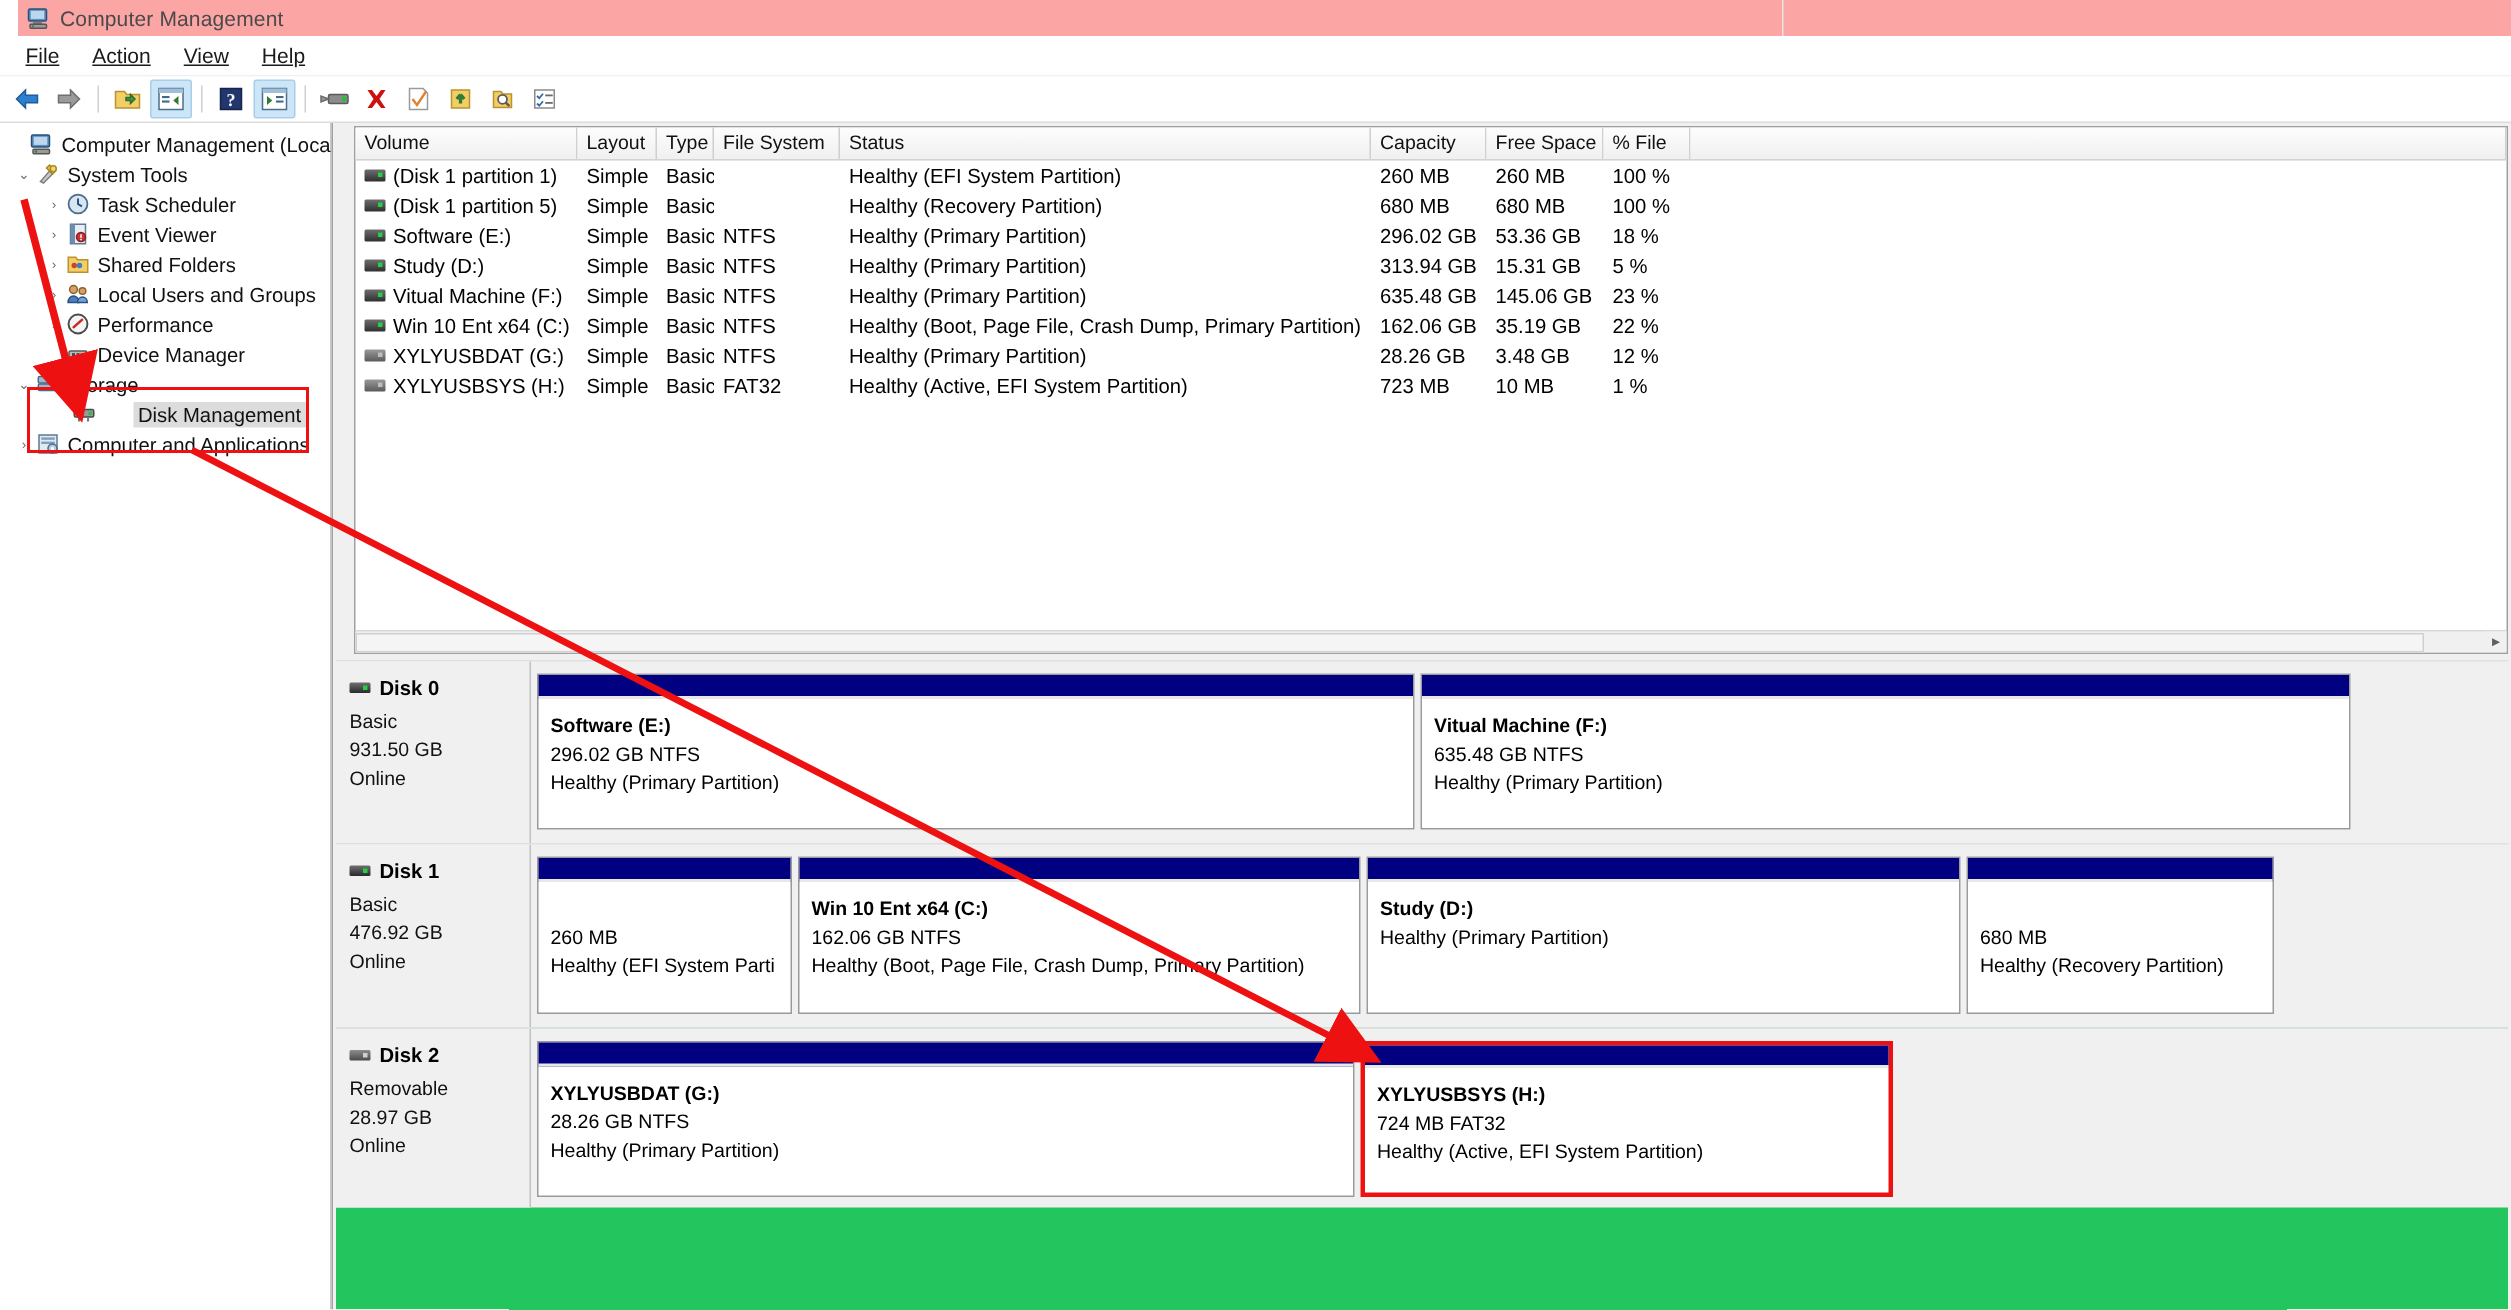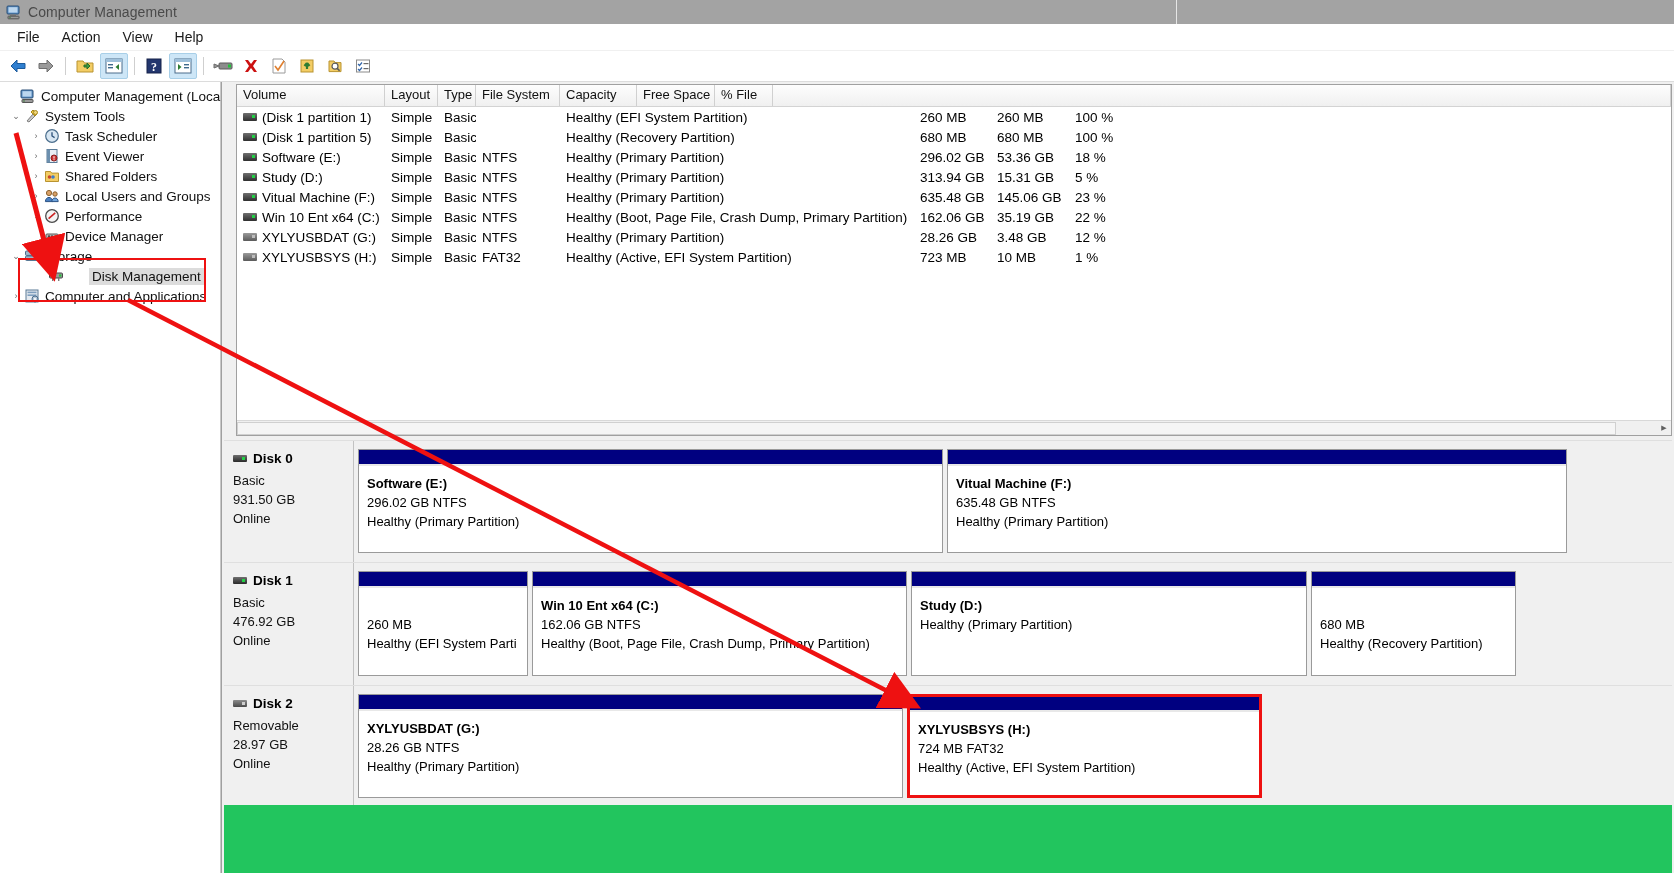--- a/index.html
+++ b/index.html
@@ -15,25 +15,26 @@
     font-family: "Liberation Sans", sans-serif;
     font-size: 13px;
     color: #000000;
     position: relative;
     -webkit-font-smoothing: antialiased;
   }
 
   
   .titlebar {
     height: 24px;
-    background: #a3a3a3;
+    background: #fca5a5;
     display: flex;
     align-items: center;
     padding-left: 6px;
     position: relative;
+    margin-left: 12px;
   }
   .titlebar .appicon {
     width: 16px; height: 16px;
     margin-right: 6px;
     position: relative;
     flex: 0 0 auto;
   }
   .titlebar .title {
     font-size: 14px;
     color: #4a4a4a;
@@ -52,20 +53,21 @@
     align-items: center;
     background: #ffffff;
     padding-left: 6px;
     border-bottom: 1px solid #f0f0f0;
   }
   .menubar .mi {
     padding: 3px 11px;
     font-size: 14px;
     color: #1a1a1a;
     cursor: default;
+    text-decoration: underline;
   }
 
   
   .toolbar {
     height: 30px;
     display: flex;
     align-items: center;
     background: #ffffff;
     padding-left: 4px;
     border-bottom: 1px solid #dcdcdc;
@@ -573,20 +575,21 @@
 
   <div class="content">
 
     <div class="vol-pane">
 
       <div class="vol-header">
         <div class="hc" style="width:148px">Volume</div>
         <div class="hc" style="width:53px">Layout</div>
         <div class="hc" style="width:38px">Type</div>
         <div class="hc" style="width:84px">File System</div>
+        <div class="hc" style="width:354px">Status</div>
         <div class="hc" style="width:77px">Capacity</div>
         <div class="hc" style="width:78px">Free Space</div>
         <div class="hc" style="width:58px">% File</div>
         <div class="hc" style="flex:1 1 auto"></div>
       </div>
 
       <div>
 
         <div class="vol-row">
           <div class="c" style="width:148px;display:flex;align-items:center">

